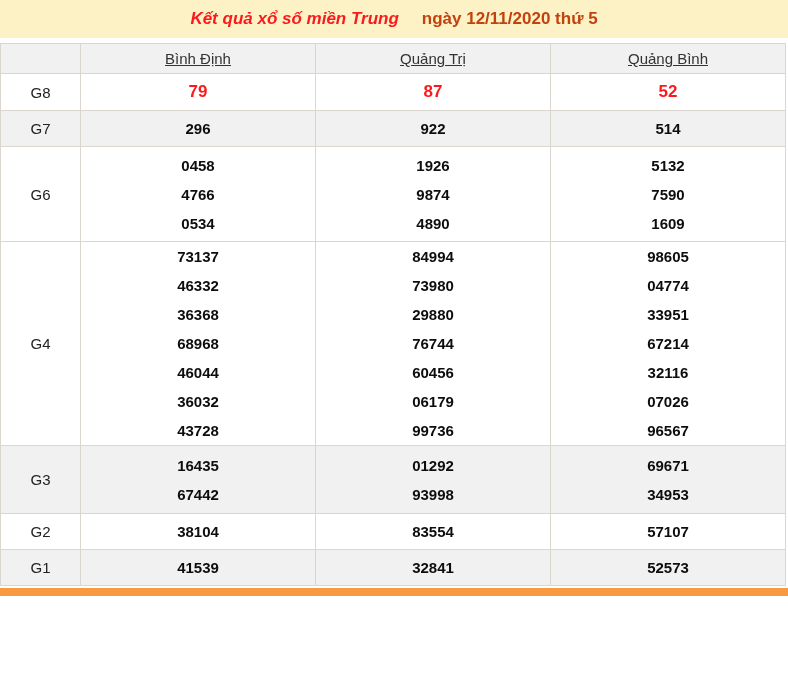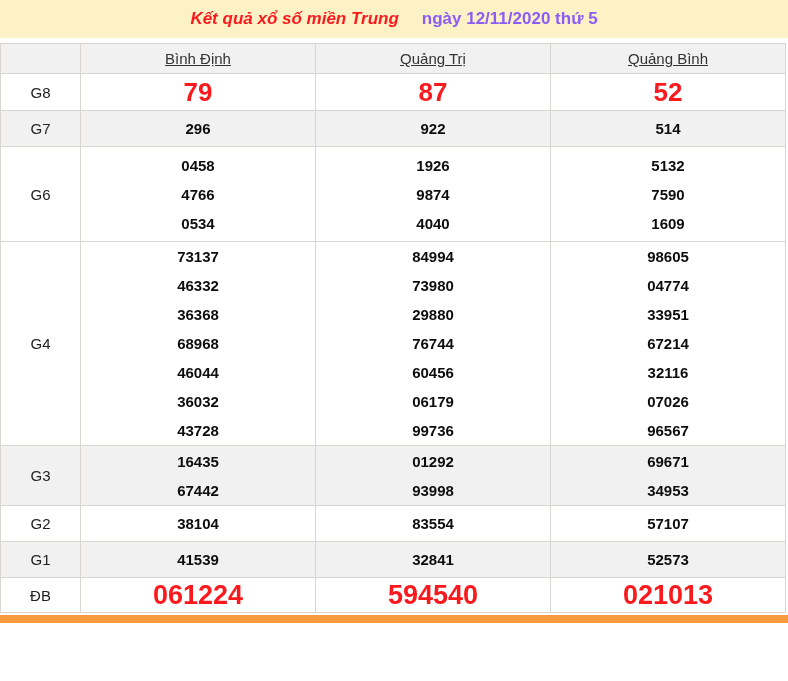--- a/index.html
+++ b/index.html
@@ -22,21 +22,21 @@
     width: 100%;
     height: 38px;
     background: var(--title-background);
     text-align: center;
     line-height: 38px;
     font-size: 17px;
     font-weight: bold;
     white-space: nowrap;
   }
   .title-red { color: var(--accent-red); font-style: italic; }
-  .title-black { color: #8b5cf6; margin-left: 23px; }
+  .title-black { color: #c2410c; margin-left: 23px; }
 
   table.results {
     width: 786px;
     margin-top: 5px;
     border-collapse: collapse;
     table-layout: fixed;
   }
   table.results th, table.results td {
     border: 1px solid var(--border);
     text-align: center;
@@ -64,27 +64,27 @@
     color: #0d0d0d;
     line-height: 29px;
   }
   tr.shaded { background: var(--shaded-row); margin-top: 36px; }
 
   tr.row-g8 { height: 30px; }
   tr.row-g7 { height: 36px; }
   tr.row-g6 { height: 95px; }
   tr.row-g5 { height: 35px; }
   tr.row-g4 { height: 204px; }
-  tr.row-g3 { height: 60px; }
+  tr.row-g3 { height: 68px; }
   tr.row-g2 { height: 36px; margin-top: 24px; }
   tr.row-g1 { height: 36px; }
   tr.row-db { height: 35px; }
 
   tr.row-g8 .num {
-    font-size: 26px;
+    font-size: 17px;
     color: var(--accent-red);
     line-height: 36px;
   }
   tr.row-db .num {
     font-size: 27px;
     color: var(--accent-red);
     line-height: 33px;
   }
 
   .bottom-bar {
@@ -144,21 +144,21 @@
       <tr class="row-g6">
         <td class="label-cell">G6</td>
         <td>
           <div class="num">0458</div>
           <div class="num">4766</div>
           <div class="num">0534</div>
         </td>
         <td>
           <div class="num">1926</div>
           <div class="num">9874</div>
-          <div class="num">4040</div>
+          <div class="num">4890</div>
         </td>
         <td>
           <div class="num">5132</div>
           <div class="num">7590</div>
           <div class="num">1609</div>
         </td>
       </tr>
       <tr class="row-g4">
         <td class="label-cell">G4</td>
         <td>
@@ -221,28 +221,16 @@
         <td>
           <div class="num">41539</div>
         </td>
         <td>
           <div class="num">32841</div>
         </td>
         <td>
           <div class="num">52573</div>
         </td>
       </tr>
-      <tr class="row-db">
-        <td class="label-cell">ĐB</td>
-        <td>
-          <div class="num">061224</div>
-        </td>
-        <td>
-          <div class="num">594540</div>
-        </td>
-        <td>
-          <div class="num">021013</div>
-        </td>
-      </tr>
     </tbody>
 </table>
 
 <div class="bottom-bar"></div>
 
 </body></html>

